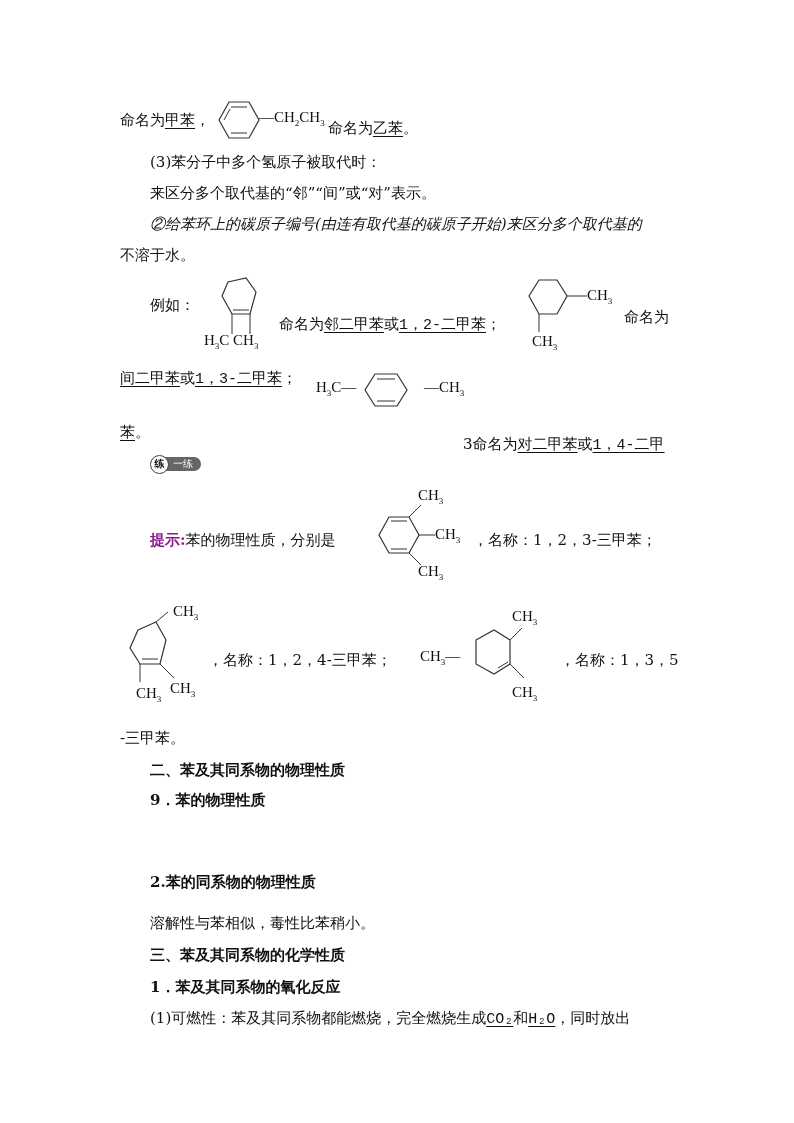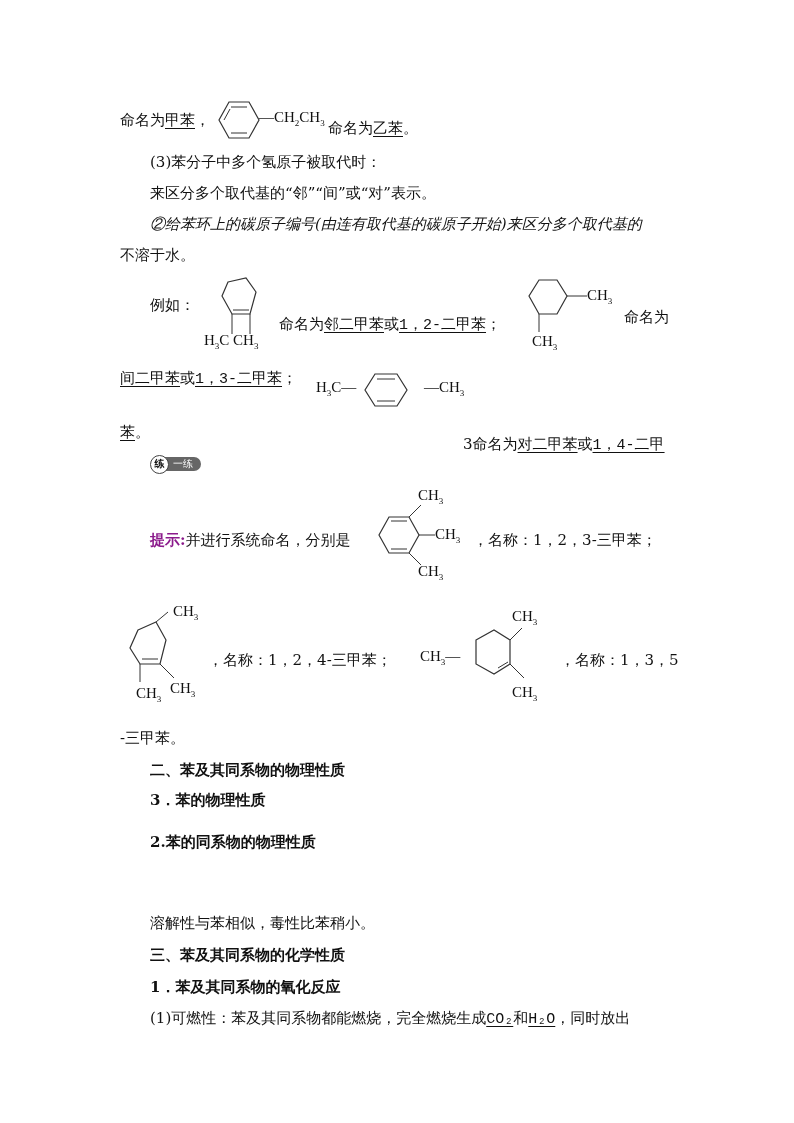--- a/index.html
+++ b/index.html
@@ -87,21 +87,21 @@
 </div>
 
 <div class="line" style="left:150px; top:453px;">
   <span class="badge">
       <span class="circ">练</span>
       <span class="pill">一练</span>
     </span>
 </div>
 
 <div class="line" style="left:150px; top:530px;">
-  <span class="hint">提示:</span><span>并进行系统命名，分别是</span>
+  <span class="hint">提示:</span><span>苯的物理性质，分别是</span>
 </div>
 <div class="lbl" style="left:418px; top:487px;">CH<sub>3</sub></div>
 <div class="mol" style="left:377px; top:505px;">
   <svg width="90" height="70">
       <polygon points="12,12 32,12 42,30 32,48 12,48 2,30" fill="none" stroke="#333" stroke-width="1.2"></polygon>
       <line x1="14" y1="16" x2="30" y2="16" stroke="#333"></line>
       <line x1="14" y1="44" x2="30" y2="44" stroke="#333"></line>
       <line x1="32" y1="12" x2="44" y2="0" stroke="#333"></line>
       <line x1="42" y1="30" x2="58" y2="30" stroke="#333"></line>
       <line x1="32" y1="48" x2="44" y2="60" stroke="#333"></line>
@@ -133,26 +133,26 @@
       <line x1="44" y1="44" x2="58" y2="58" stroke="#333"></line>
       <line x1="32" y1="48" x2="42" y2="42" stroke="#333"></line>
     </svg>
 </div>
 <div class="lbl" style="left:512px; top:608px;">CH<sub>3</sub></div>
 <div class="lbl" style="left:512px; top:684px;">CH<sub>3</sub></div>
 <div class="line" style="left:560px; top:650px;">，名称：1，3，5</div>
 <div class="line" style="left:120px; top:728px;">-三甲苯。</div>
 
 <div class="line b" style="left:150px; top:760px;">二、苯及其同系物的物理性质</div>
-<div class="line b" style="left:150px; top:790px;">3．苯的物理性质</div>
+<div class="line b" style="left:150px; top:790px;">9．苯的物理性质</div>
 
 <table class="props">
   <tbody>
 </tbody>
   </table>
 
-<div class="line b" style="left:150px; top:832px;">2.苯的同系物的物理性质</div>
+<div class="line b" style="left:150px; top:872px;">2.苯的同系物的物理性质</div>
 <div class="line" style="left:150px; top:913px;">溶解性与苯相似，毒性比苯稍小。</div>
 <div class="line b" style="left:150px; top:945px;">三、苯及其同系物的化学性质</div>
 <div class="line b" style="left:150px; top:977px;">1．苯及其同系物的氧化反应</div>
 <div class="line" style="left:150px; top:1008px;">
   <span>(1)可燃性：苯及其同系物都能燃烧，完全燃烧生成</span><u>CO₂</u><span>和</span><u>H₂O</u><span>，同时放出</span>
 </div>
 
 </body></html>

